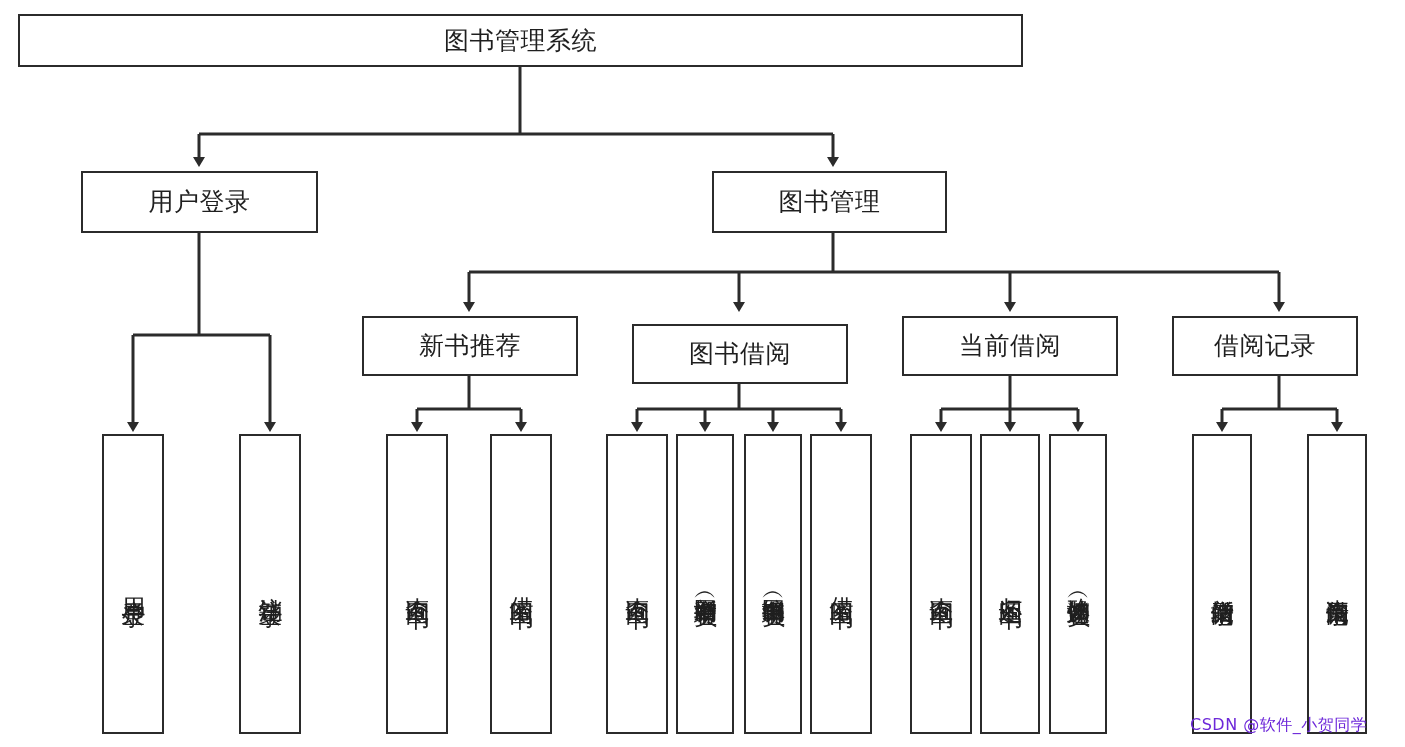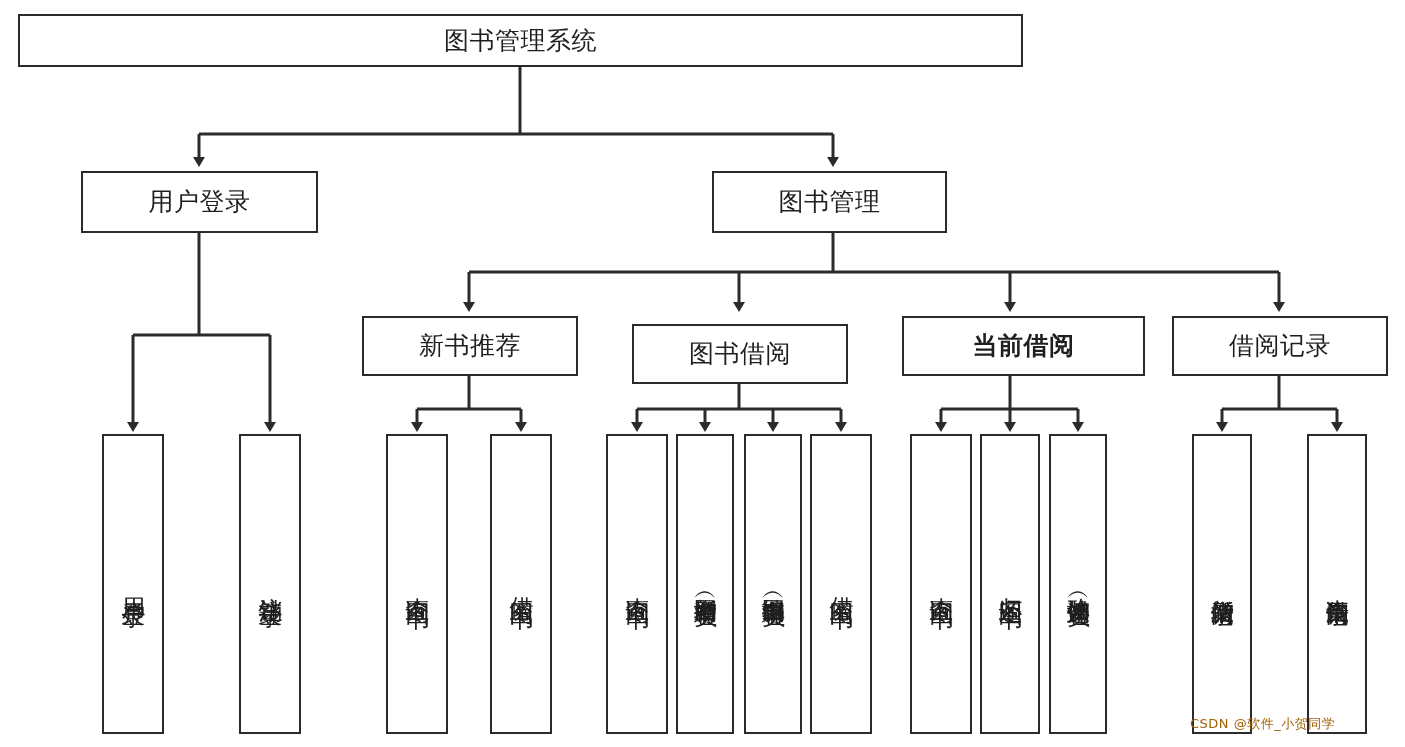--- a/index.html
+++ b/index.html
@@ -60,22 +60,22 @@
     letter-spacing: 3px;
     white-space: nowrap;
     max-height: 100%;
   }
   .node.vert.narrow .label {
     font-size: 23px;
     letter-spacing: 1px;
   }
   .watermark {
     position: absolute;
-    color: #a16207;
-    font-size: 13px;
+    color: #6d28d9;
+    font-size: 16px;
     white-space: nowrap;
     letter-spacing: 0.5px;
   }
 </style>
 </head>
 <body>
 
 <div id="canvas">
 
   <svg class="wires" viewBox="0 0 1405 747">
@@ -138,24 +138,24 @@
   <div class="node horiz" style="left:712px; top:171px; width:235px; height:62px;">
     <span class="label">图书管理</span>
   </div>
 
   <div class="node horiz" style="left:362px; top:316px; width:216px; height:60px;">
     <span class="label">新书推荐</span>
   </div>
   <div class="node horiz" style="left:632px; top:324px; width:216px; height:60px;">
     <span class="label">图书借阅</span>
   </div>
-  <div class="node horiz" style="left:902px; top:316px; width:243px; height:60px;font-weight:bold;">
+  <div class="node horiz" style="left:902px; top:316px; width:216px; height:60px;">
     <span class="label">当前借阅</span>
   </div>
-  <div class="node horiz" style="left:1172px; top:316px; width:216px; height:60px;">
+  <div class="node horiz" style="left:1172px; top:316px; width:186px; height:60px;">
     <span class="label">借阅记录</span>
   </div>
 
   <div class="node vert" style="left:102px; top:434px; width:62px; height:300px;">
     <span class="label">用户登录</span>
   </div>
   <div class="node vert" style="left:239px; top:434px; width:62px; height:300px;">
     <span class="label">注销登录</span>
   </div>
 

